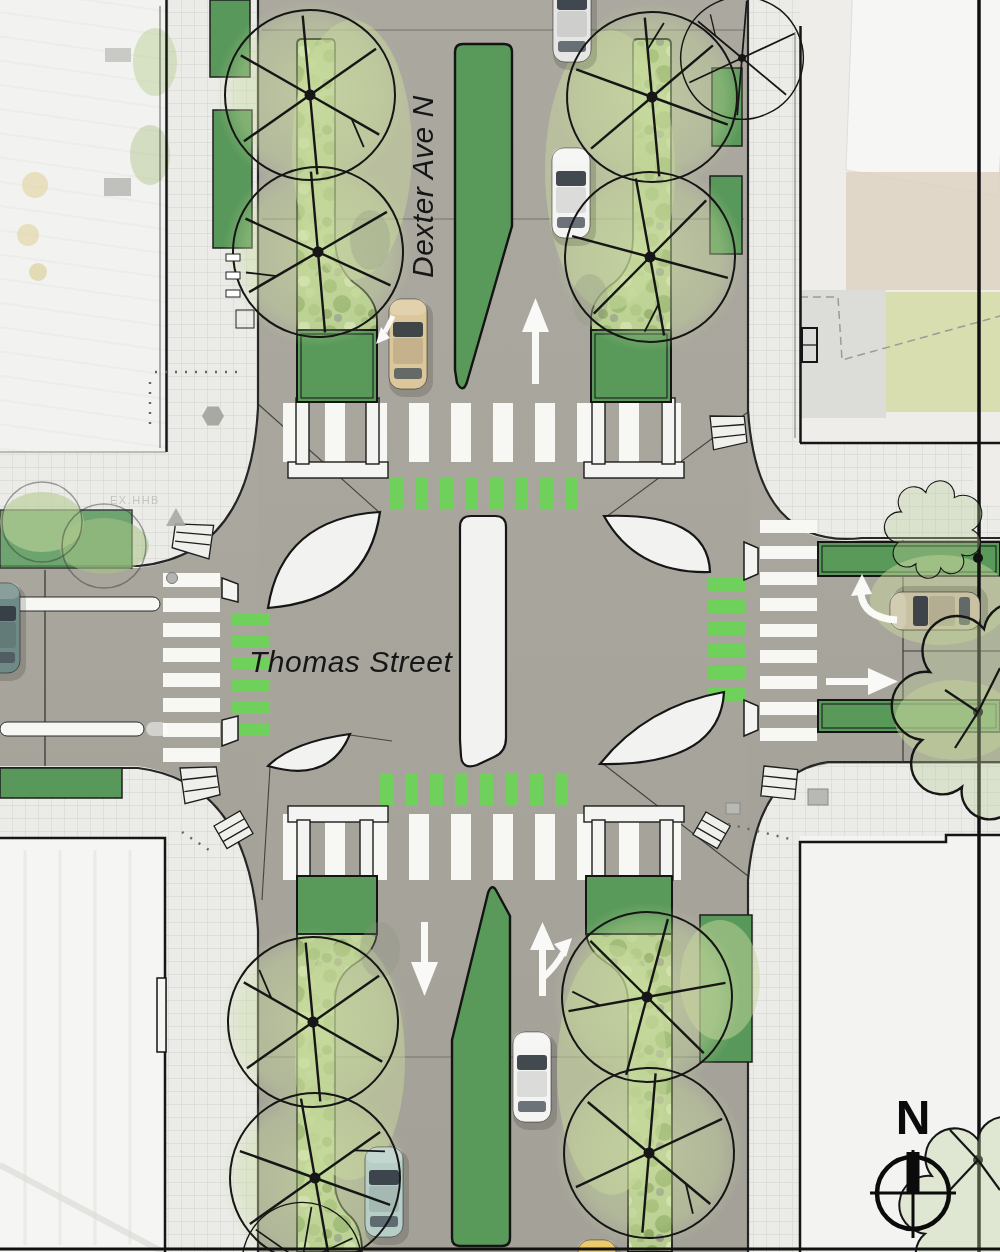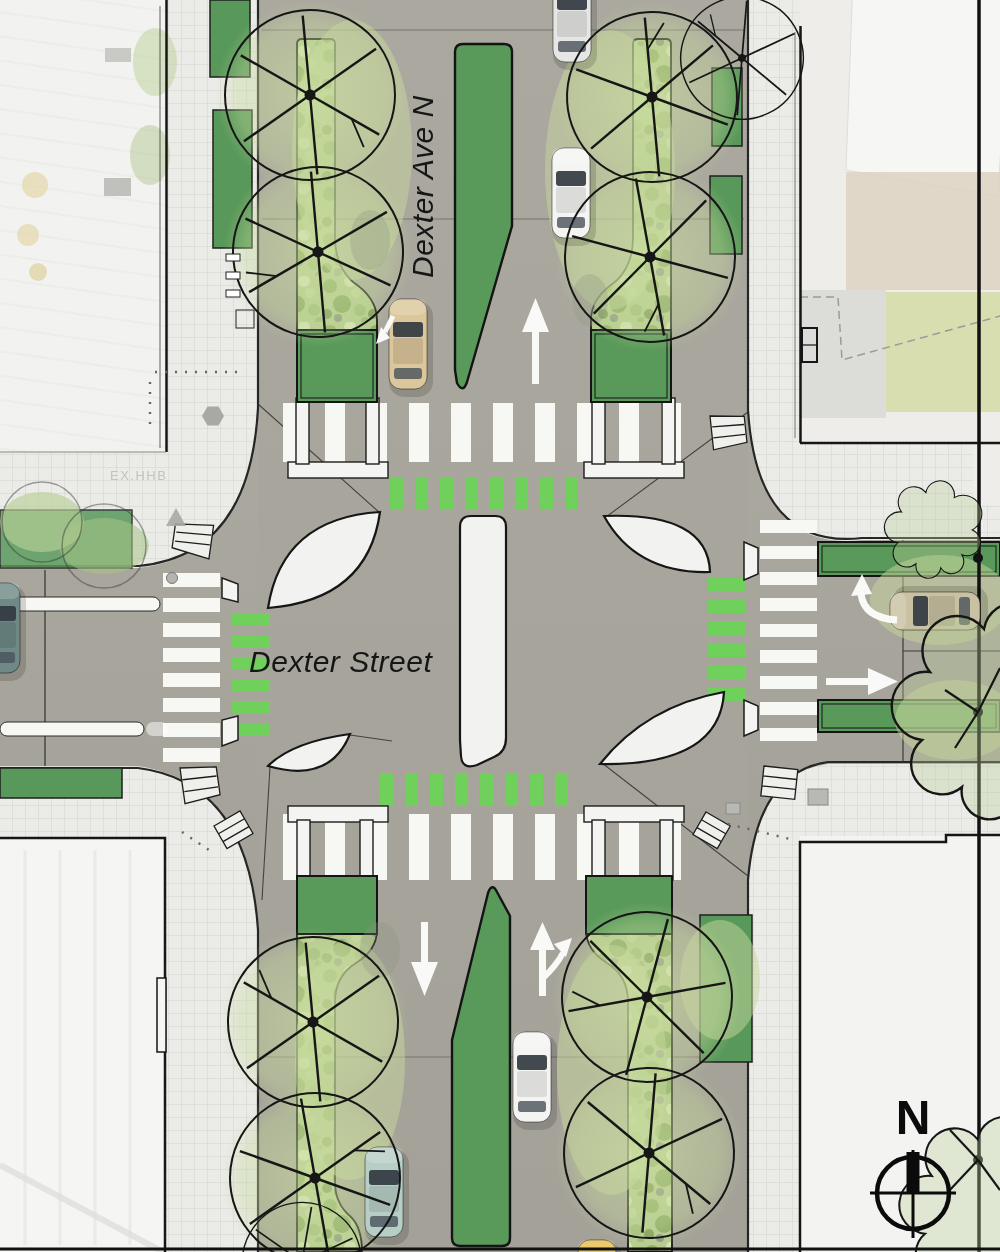--- a/index.html
+++ b/index.html
@@ -3,21 +3,21 @@
 <meta charset="utf-8">
 <style>
   html,body{margin:0;padding:0;background:#ffffff;}
   .stage{position:relative;width:1000px;height:1252px;overflow:hidden;
          font-family:"Liberation Sans",sans-serif;background:#ebebe8;}
   .stage svg{position:absolute;left:0;top:0;}
   .street-label{position:absolute;font-style:italic;color:#161616;font-size:30px;
                 letter-spacing:.5px;white-space:nowrap;}
   .label-dexter{left:406px;top:278px;transform:rotate(-90deg);transform-origin:0 0;}
   .label-thomas{left:249px;top:645px;}
-  .survey-note{position:absolute;left:110px;top:468px;font-size:13px;color:#c3c3bf;
+  .survey-note{position:absolute;left:110px;top:494px;font-size:11px;color:#c3c3bf;
                letter-spacing:1.5px;}
   .compass-n{position:absolute;left:886px;top:1090px;width:54px;text-align:center;
              font-weight:bold;font-size:48px;color:#0b0b0b;}
 </style>
 </head>
 <body>
 
 <div class="stage">
 <svg width="1000" height="1252" viewBox="0 0 1000 1252">
   <defs>
@@ -440,16 +440,16 @@
     <circle cx="913" cy="1193" r="36" fill="none" stroke="#0b0b0b" stroke-width="4.5"></circle>
     <line x1="870" y1="1193" x2="956" y2="1193" stroke="#0b0b0b" stroke-width="3"></line>
     <line x1="913" y1="1150" x2="913" y2="1238" stroke="#0b0b0b" stroke-width="3"></line>
     <rect x="906.5" y="1152" width="13" height="41" fill="#0b0b0b"></rect>
   </g>
 
   <line x1="0" y1="1249" x2="1000" y2="1249" stroke="#111" stroke-width="3"></line>
 </svg>
 
 <div class="street-label label-dexter">Dexter Ave N</div>
-<div class="street-label label-thomas">Dexter Street</div>
+<div class="street-label label-thomas">Thomas Street</div>
 <div class="survey-note">EX.HHB</div>
 <div class="compass-n">N</div>
 </div>
 
 </body></html>

